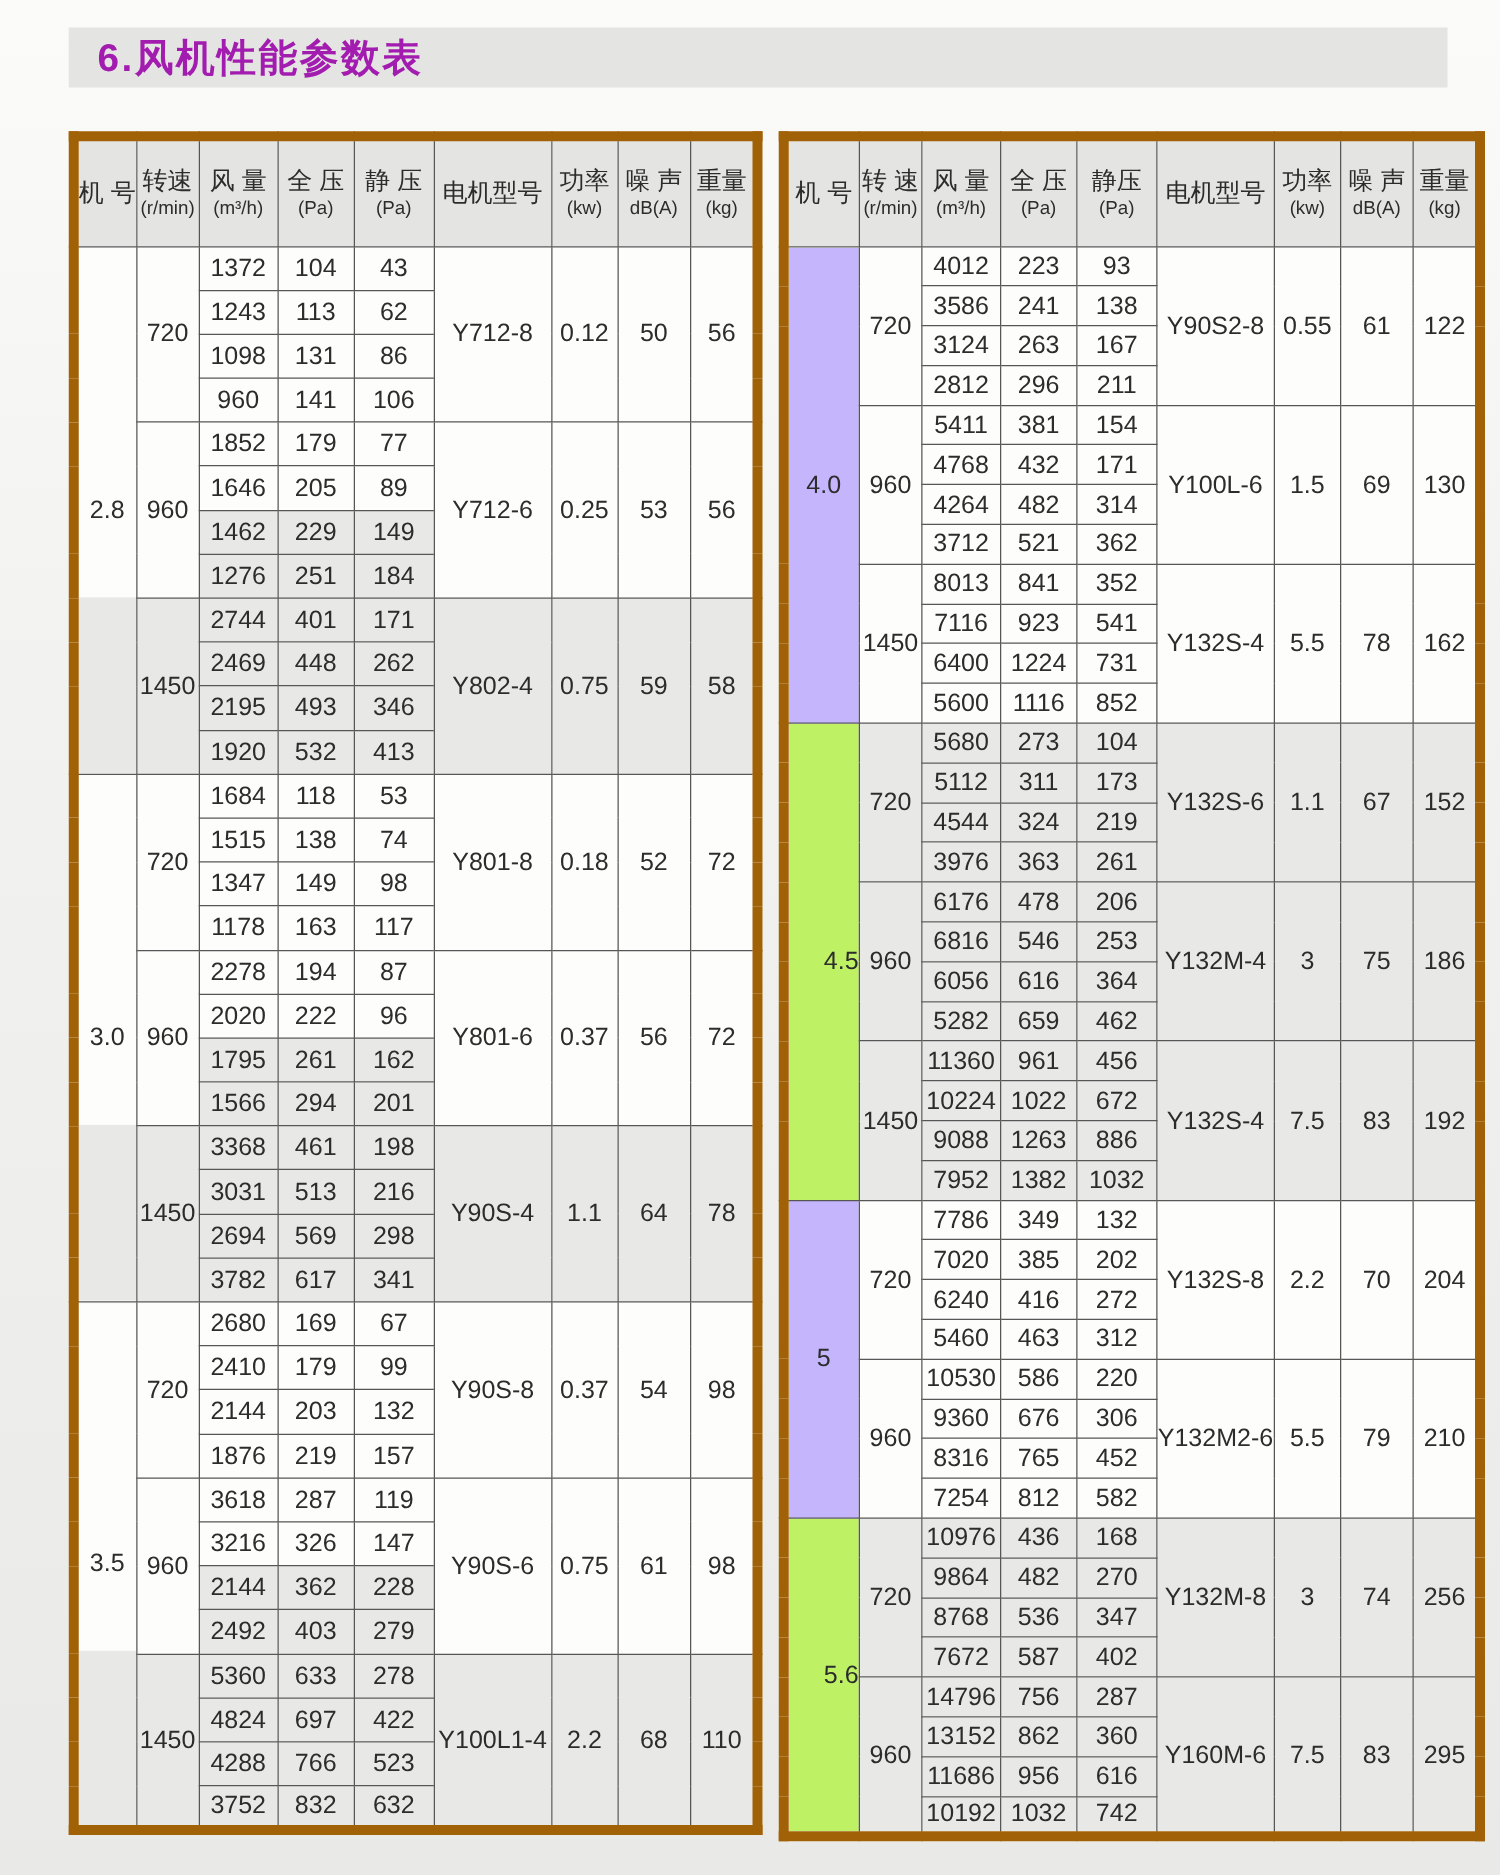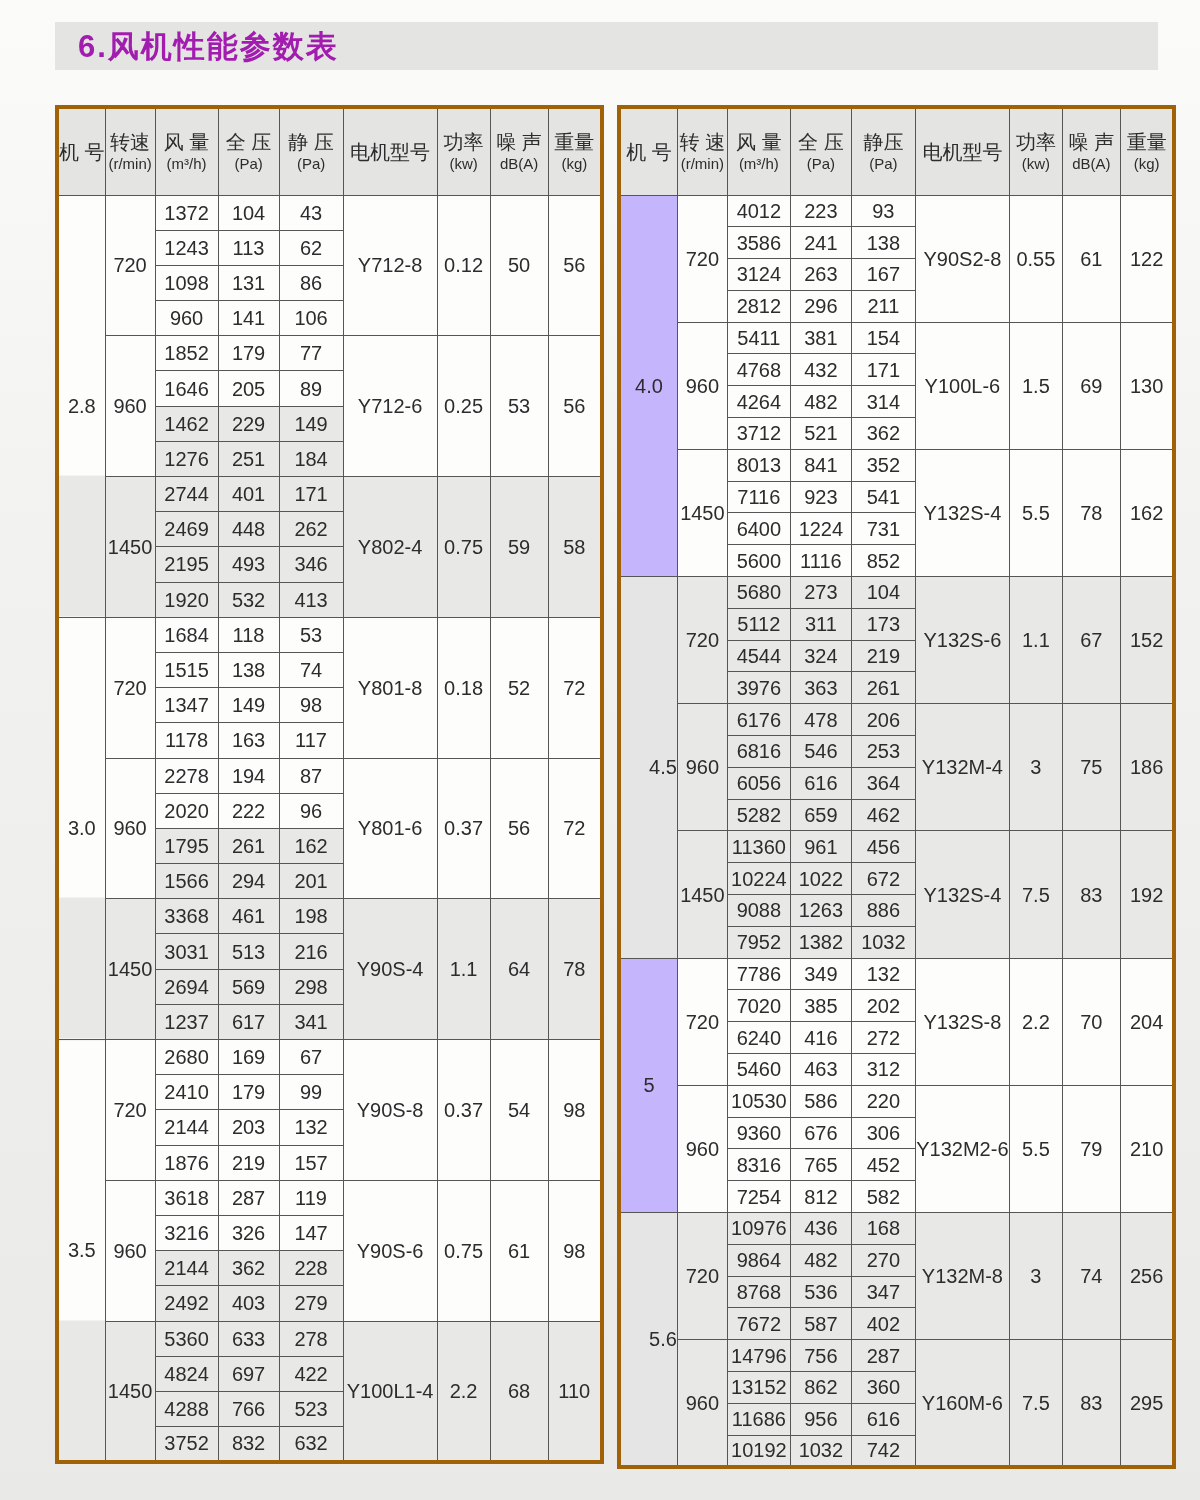--- a/index.html
+++ b/index.html
@@ -18,38 +18,38 @@
   .page-title {
     position: absolute; left: 78px; top: 26px; margin: 0;
     font-size: 31px; font-weight: bold; letter-spacing: 2px; color: #a21caf;
   }
   .tables-wrap {
     position: absolute; left: 55px; top: 105px;
     display: flex; gap: 13px; align-items: flex-start;
   }
   table.fan {
     border-collapse: collapse; table-layout: fixed;
-    background: #fdfdfc; border: 4px solid #a16207;
+    background: #fdfdfc; border: 8px solid #a16207;
   }
   table.fan th, table.fan td {
     border: 1px solid #565656; padding: 0;
     text-align: center; vertical-align: middle;
     font-size: 20px; line-height: 1.1; color: #2c2c2c;
     overflow: hidden; white-space: nowrap;
   }
   table.fan thead th {
     background: #e4e4e2; font-weight: normal; height: 88px;
   }
   .h1 { font-size: 20px; letter-spacing: 0px; }
   .h2 { font-size: 15px; margin-top: 3px; }
   .t1 tbody td { height: 35.2px; }
   .t2 tbody td { height: 31.8px; }
   td.sh { background: #e8e8e6; }
   td.model.bg-white { background: #c4b5fd; }
-  td.model.bg-gray  { background: #e5e5e5; padding-left: 28px; }
+  td.model.bg-gray  { background: #bef264; padding-left: 28px; }
   td.model.bg-split { background: linear-gradient(to bottom, #fdfdfc 66.6%, #e8e8e6 66.6%); }
   td.motor { font-size: 19px; }
 </style>
 </head>
 <body>
 
 <div class="title-band"></div>
 <h1 class="page-title">6.风机性能参数表</h1>
 
 <div class="tables-wrap">
@@ -245,21 +245,21 @@
           <td class="sh">3031</td>
           <td class="sh">513</td>
           <td class="sh">216</td>
         </tr>
         <tr>
           <td class="sh">2694</td>
           <td class="sh">569</td>
           <td class="sh">298</td>
         </tr>
         <tr>
-          <td class="sh">1237</td>
+          <td class="sh">3782</td>
           <td class="sh">617</td>
           <td class="sh">341</td>
         </tr>
         <tr>
           <td class="model bg-split" rowspan="12">3.5</td>
           <td class="speed" rowspan="4">720</td>
           <td>2680</td>
           <td>169</td>
           <td>67</td>
           <td class="motor" rowspan="4">Y90S-8</td>

